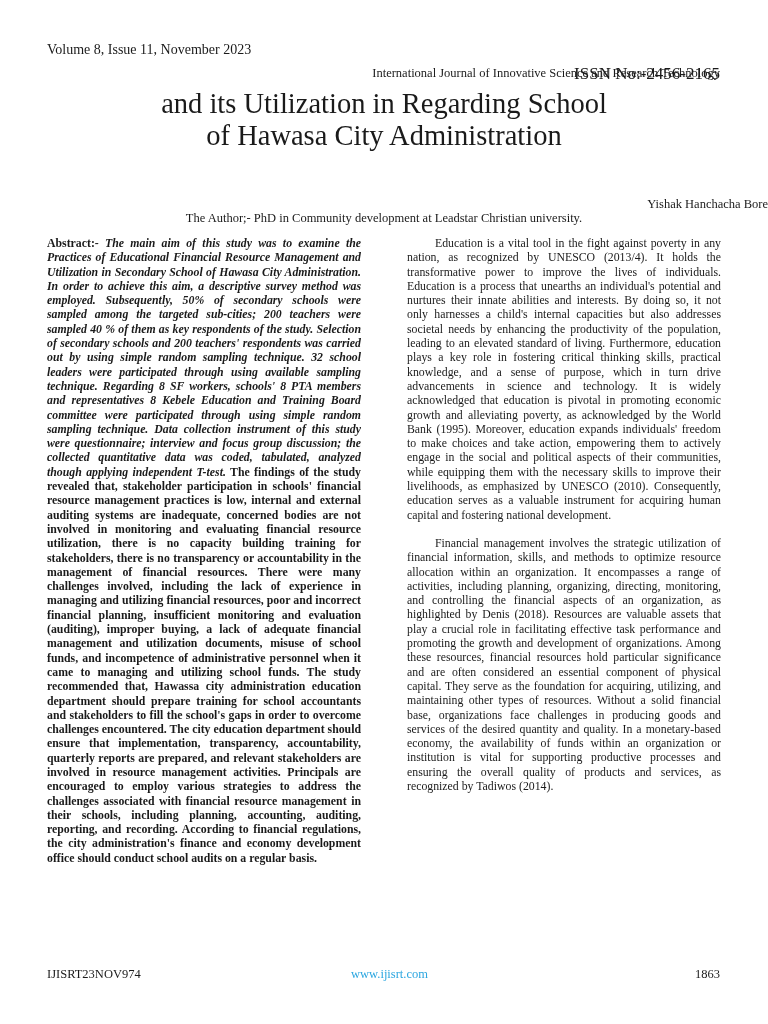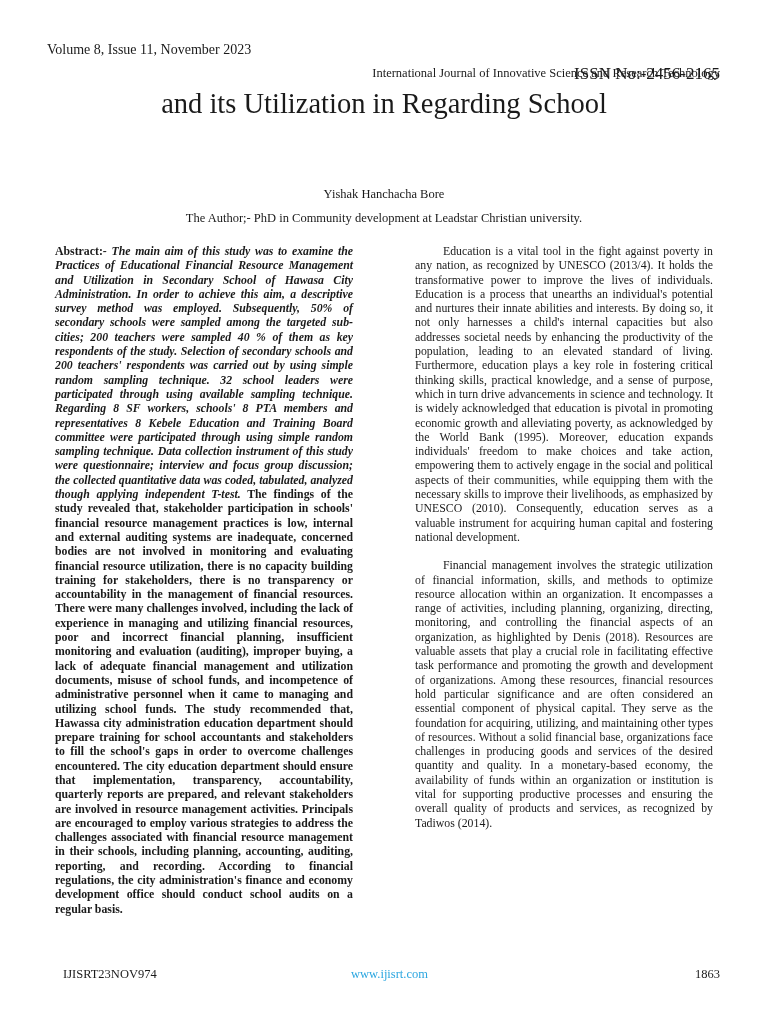--- a/index.html
+++ b/index.html
@@ -8,52 +8,53 @@
     font-family: "Liberation Serif", "DejaVu Serif", serif; color: #1a1a1a;
   }
   .hdr-left { position: absolute; left: 47px; top: 42px; font-size: 14px; }
   .hdr-right { position: absolute; right: 48px; top: 42px; font-size: 12.5px; text-align: right; margin-top: 24px; }
   .hdr-issn { position: absolute; right: 48px; top: 64px; font-size: 17px; }
   .title {
     position: absolute; left: 0; right: 0; top: 88px; text-align: center;
     font-size: 28.5px; line-height: 32px; font-weight: normal; margin: 0;
   }
   .title span { display: block; }
-  .author { position: absolute; left: 0; right: 0; top: 187px; text-align: center; font-size: 12.5px; }
+  .author { position: absolute; left: 0; right: 0; top: 197px; text-align: right; font-size: 12.5px; }
   .affil { position: absolute; left: 0; right: 0; top: 211px; text-align: center; font-size: 12.5px; }
   .col {
     position: absolute; top: 236px; width: 314px; font-size: 11.8px; line-height: 14.3px;
     text-align: justify;
   }
   .col-left { left: 47px; font-weight: bold; }
   .col-right { left: 407px; }
-  .col p { margin: 8px; }
+  .col p { margin: 0; }
   .abs-label { font-weight: bold; }
   .abs-italic { font-style: italic; }
   .kw-label { font-weight: bold; font-style: italic; }
   .kw-text { font-style: italic; }
   .sec-heading {
     text-align: center; font-weight: bold; font-size: 12.5px; margin: 14px 0 12px 0;
   }
   .sec-heading .num { margin-right: 34px; }
   .indent { text-indent: 28px; }
   .para-gap { margin-top: 14px !important; }
-  .footer-left { position: absolute; left: 47px; top: 967px; font-size: 12.5px; margin-left: 16px; }
+  .footer-left { position: absolute; left: 47px; top: 967px; font-size: 12.5px; }
   .footer-center { position: absolute; left: 0; right: 0; top: 967px; text-align: center; font-size: 12.5px; color: #2ba6e0; text-decoration: none; padding-left: 11px; }
   .footer-right { position: absolute; right: 48px; top: 967px; font-size: 12.5px; }
 </style>
 </head>
 <body>
 
 <div class="hdr-left">Volume 8, Issue 11, November 2023</div>
 <div class="hdr-right">International Journal of Innovative Science and Research Technology</div>
 <div class="hdr-issn">ISSN No:-2456-2165</div>
 
 <h1 class="title">
   <span>and its Utilization in Regarding School</span>
+  <span>of Hawasa City Administration</span>
 </h1>
 
 <div class="author">Yishak Hanchacha Bore</div>
 <div class="affil">The Author;-  PhD  in Community development at Leadstar Christian university.</div>
 
 <div class="col col-left">
   <p><span class="abs-label">Abstract:-</span><span class="abs-italic"> The main aim of this study was to examine the Practices of Educational Financial Resource Management and Utilization in Secondary School of Hawasa City Administration. In order to achieve this aim, a descriptive survey method was employed. Subsequently, 50% of secondary schools were sampled among the targeted sub-cities; 200 teachers were sampled 40 % of them as key respondents of the study. Selection of secondary schools and 200 teachers' respondents was carried out by using simple random sampling technique. 32 school leaders were participated through using available sampling technique. Regarding 8 SF workers, schools' 8 PTA members and representatives 8 Kebele Education and Training Board committee were participated through using simple random sampling technique. Data collection instrument of this study were questionnaire; interview and focus group discussion; the collected quantitative data was coded, tabulated, analyzed though applying independent T-test.</span><span> The findings of the study revealed that, stakeholder participation in schools' financial resource management practices is low, internal and external auditing systems are inadequate, concerned bodies are not involved in monitoring and evaluating financial resource utilization, there is no capacity building training for stakeholders, there is no transparency or accountability in the management of financial resources. There were many challenges involved, including the lack of experience in managing and utilizing financial resources, poor and incorrect financial planning, insufficient monitoring and evaluation (auditing), improper buying, a lack of adequate financial management and utilization documents, misuse of school funds, and incompetence of administrative personnel when it came to managing and utilizing school funds. The study recommended that, Hawassa city administration education department should prepare training for school accountants and stakeholders to fill the school's gaps in order to overcome challenges encountered. The city education department should ensure that implementation, transparency, accountability, quarterly reports are prepared, and relevant stakeholders are involved in resource management activities. Principals are encouraged to employ various strategies to address the challenges associated with financial resource management in their schools, including planning, accounting, auditing, reporting, and recording. According to financial regulations, the city administration's finance and economy development office should conduct school audits on a regular basis.</span></p>
 </div>
 
 <div class="col col-right">

